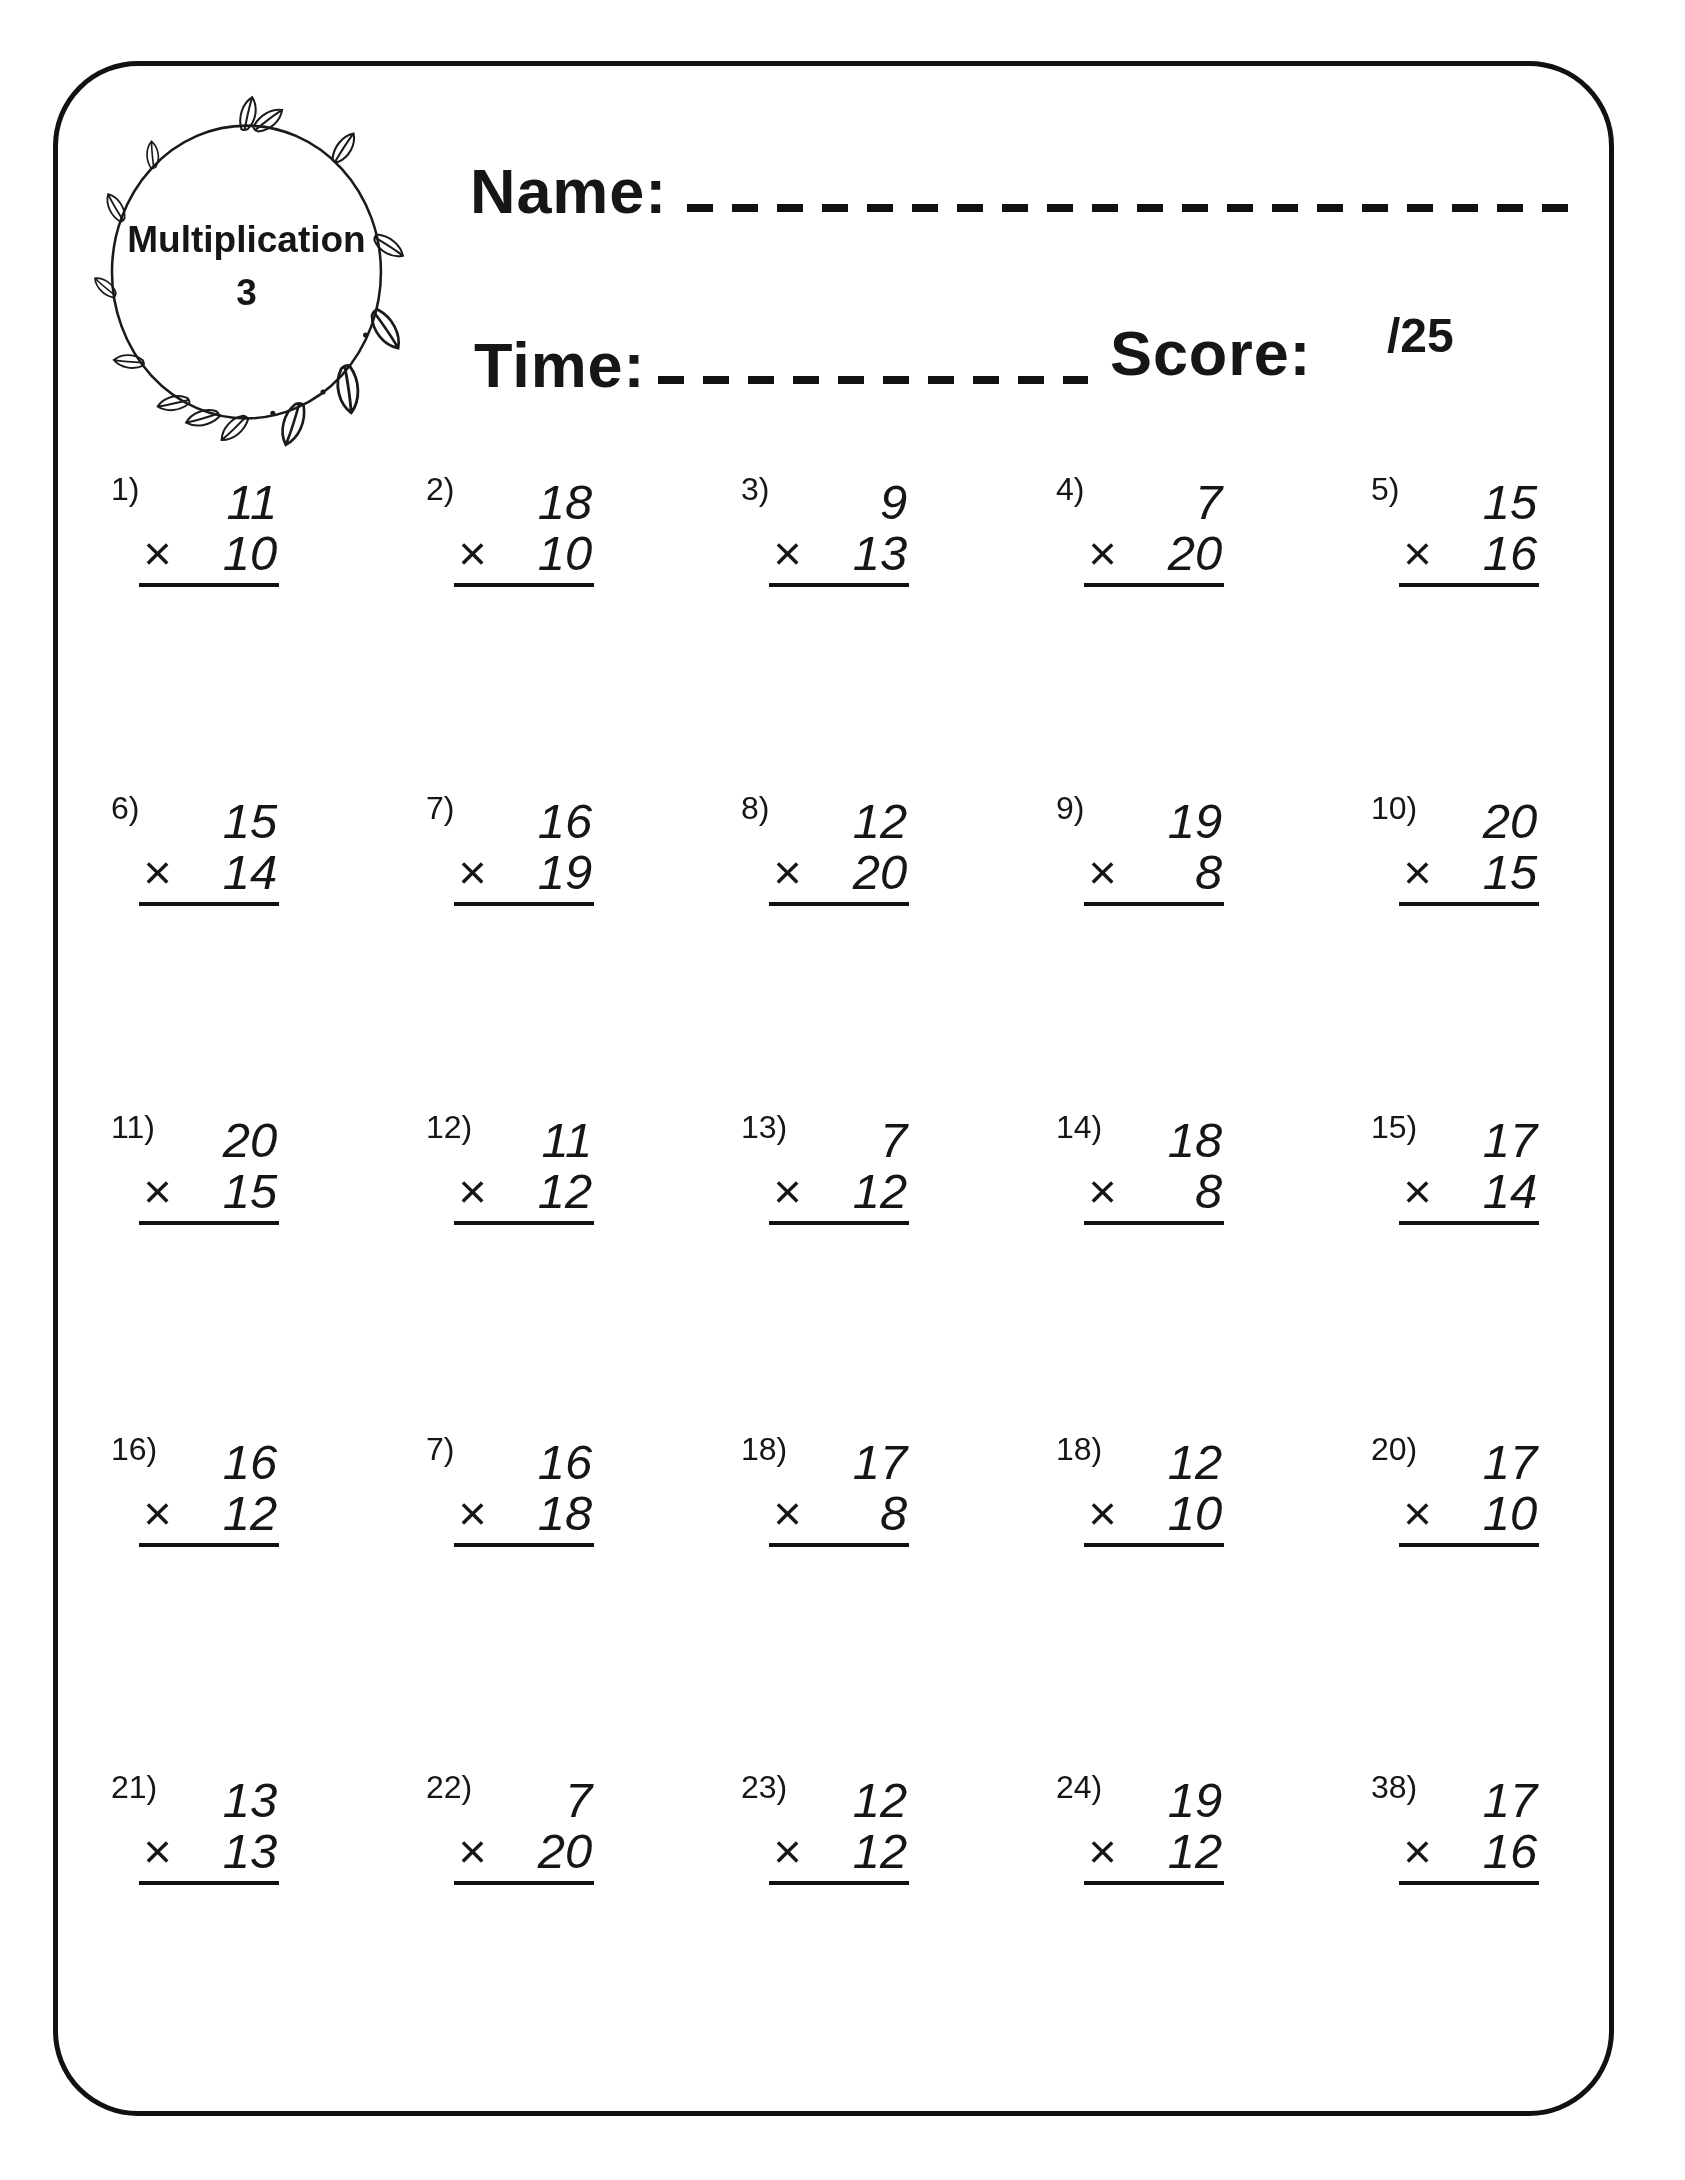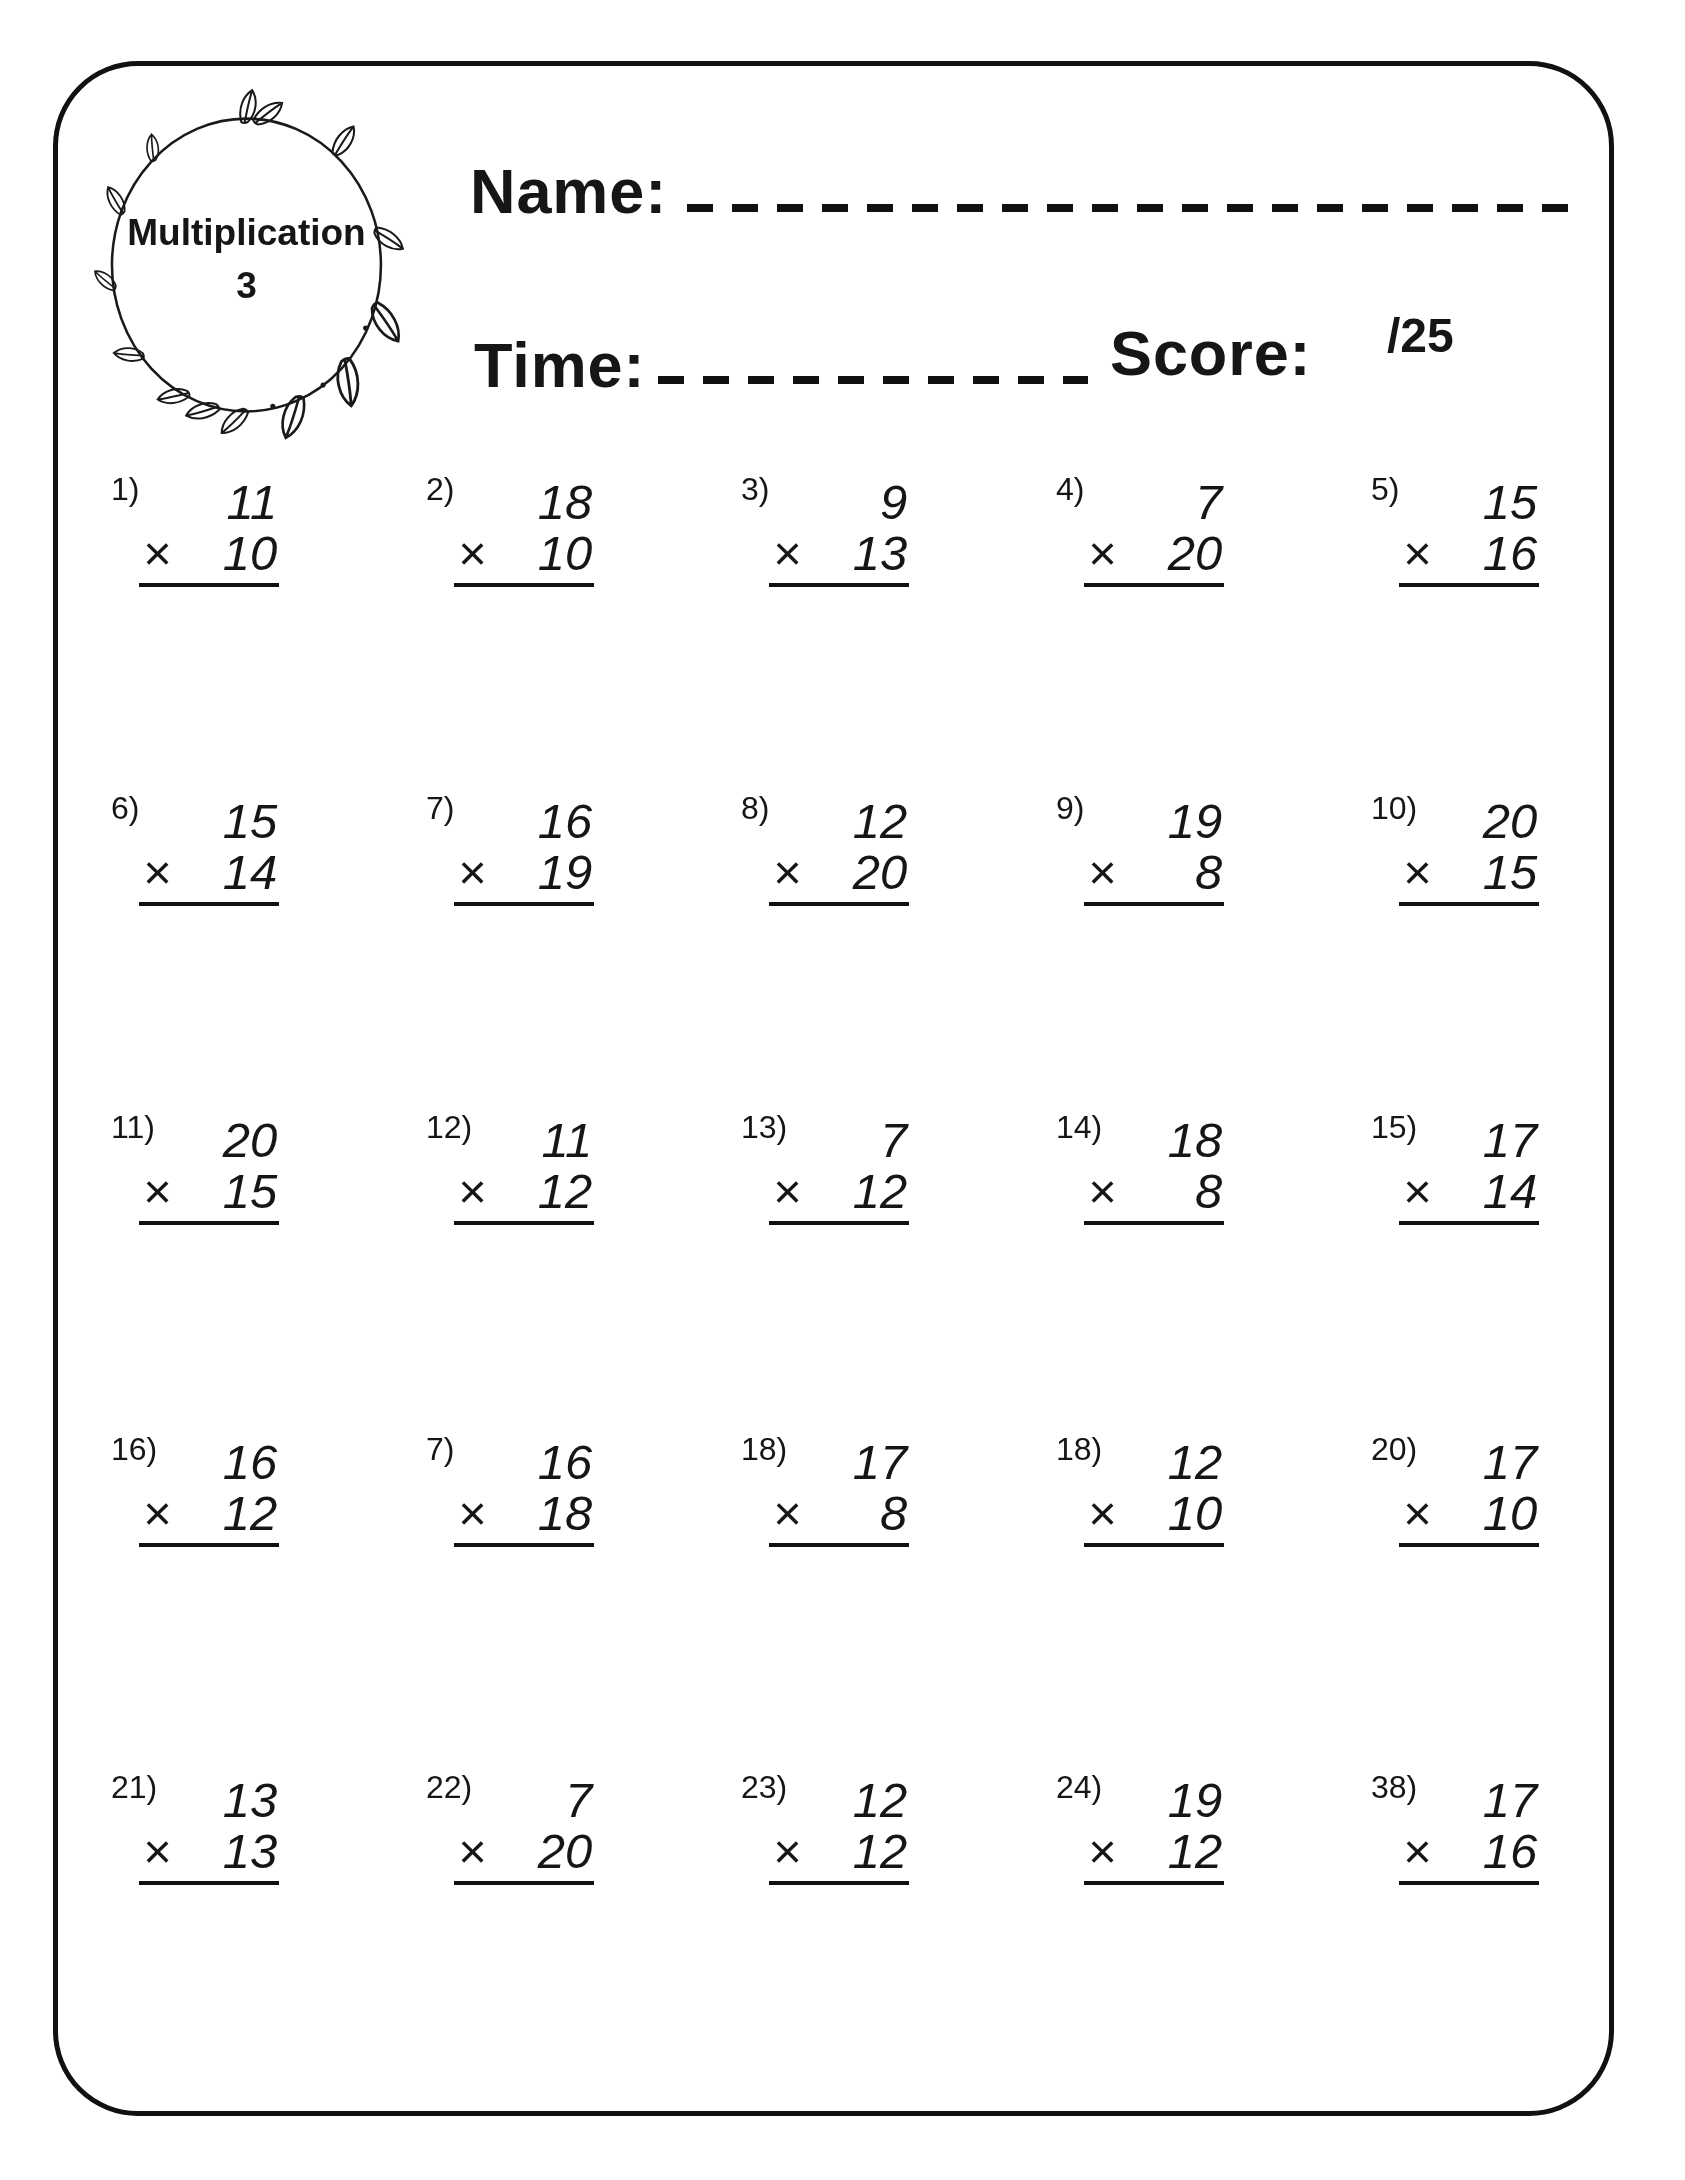--- a/index.html
+++ b/index.html
@@ -23,21 +23,21 @@
     width: 1561px;
     height: 2055px;
     border: 5.1px solid #111;
     border-radius: 85px;
     box-sizing: border-box;
   }
   
   .badge {
     position: absolute;
     left: 66px;
-    top: 88px;
+    top: 95px;
     width: 366px;
     height: 366px;
   }
   .badge svg { position: absolute; left: 0; top: 0; }
   .badge-text {
     position: absolute;
     left: 0;
     top: 118px;
     width: 361px;
     text-align: center;

